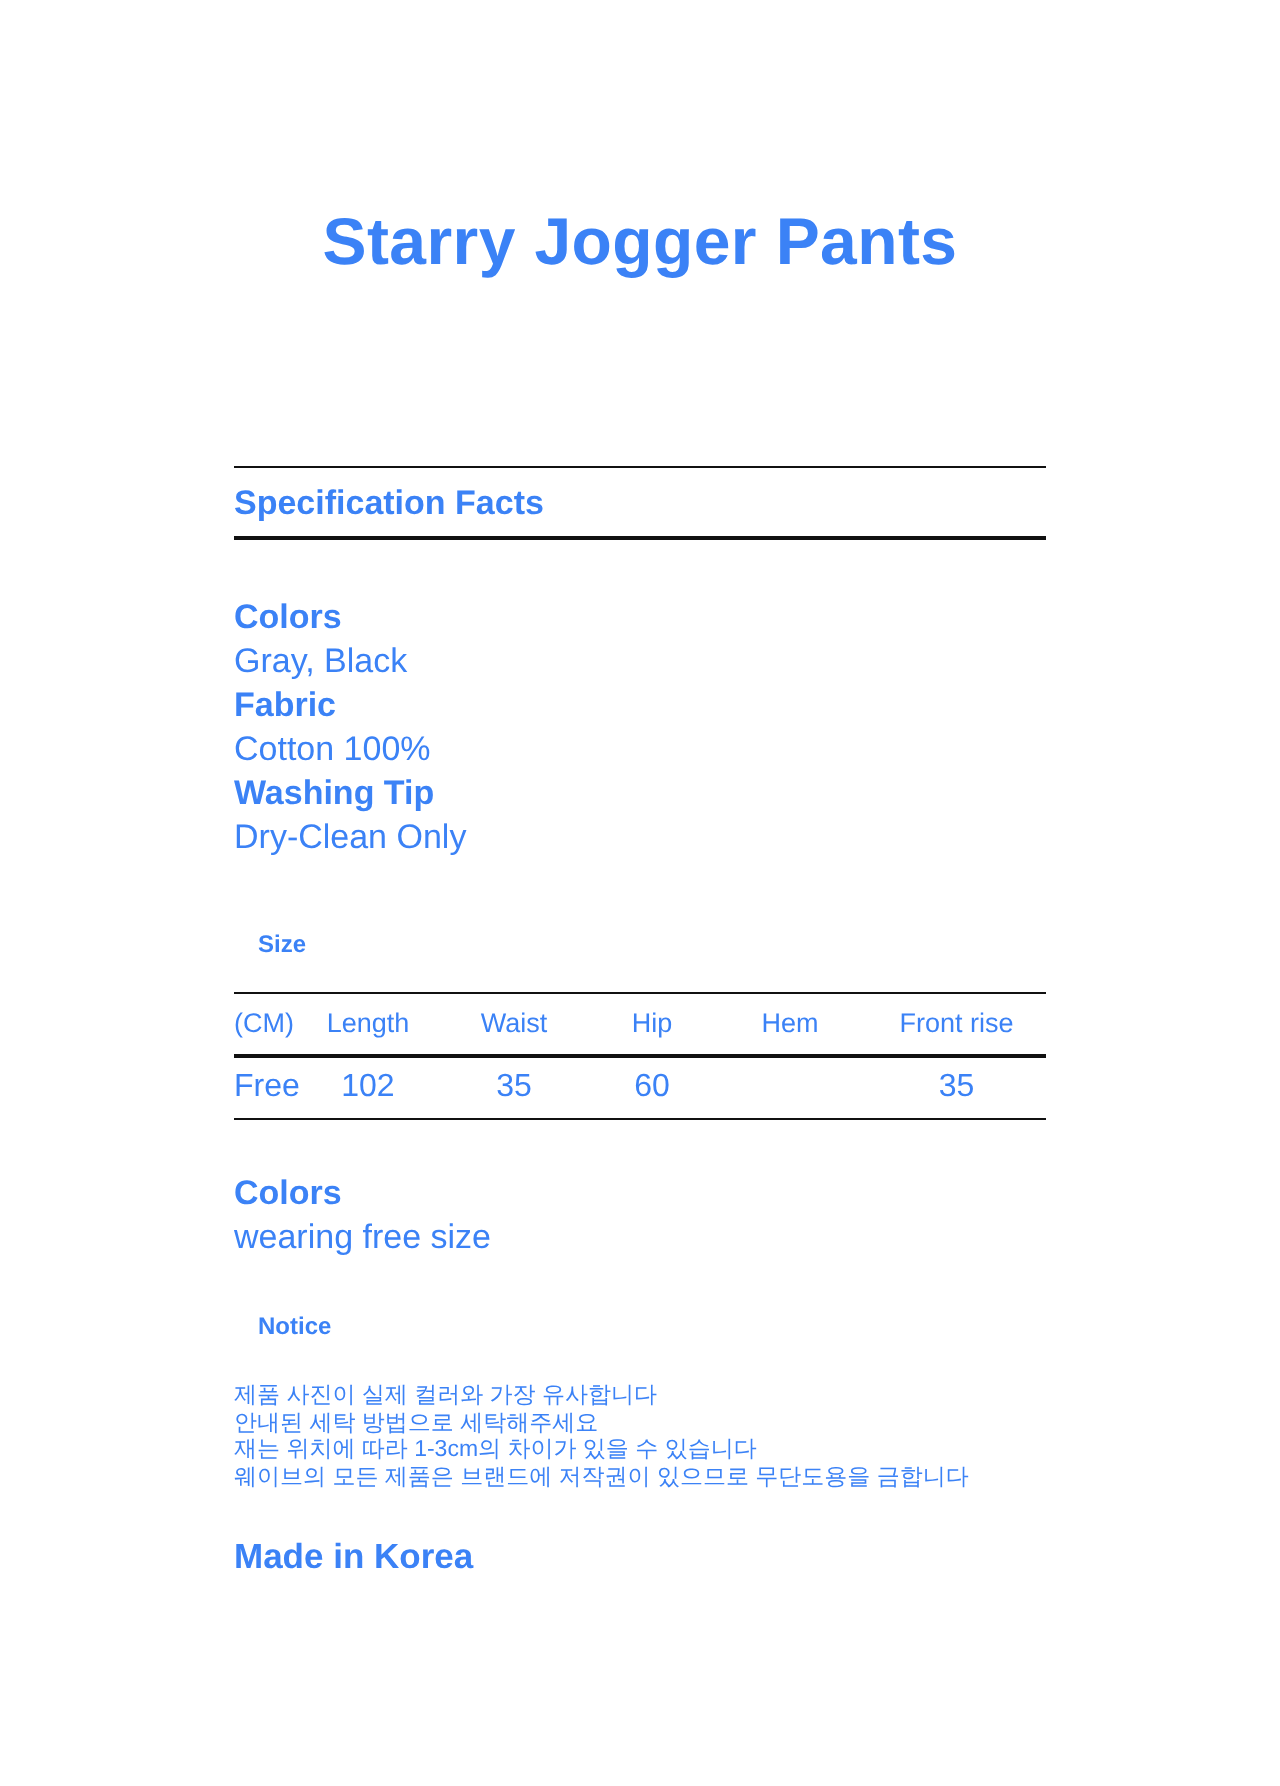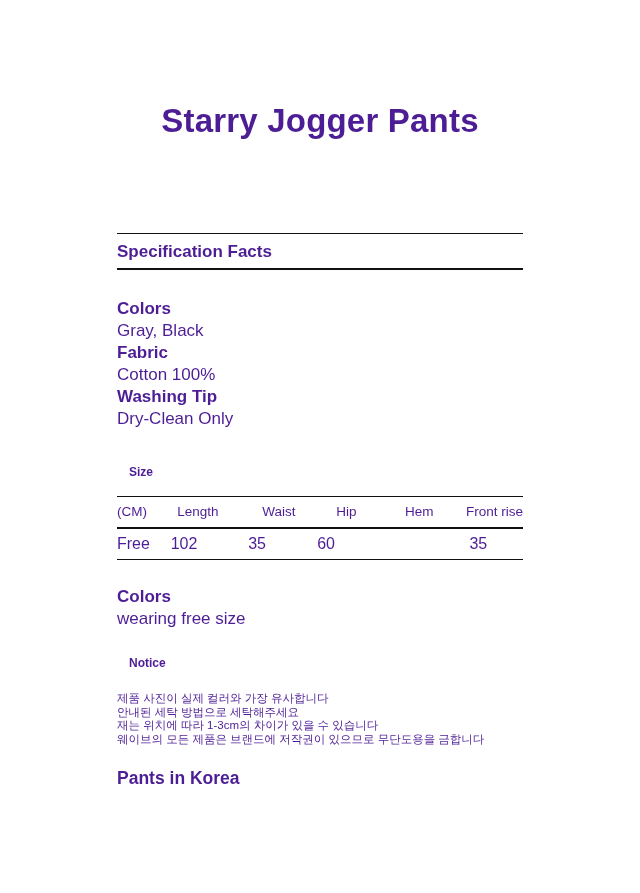--- a/index.html
+++ b/index.html
@@ -3,21 +3,21 @@
 <meta charset="utf-8">
 <style>
   * { box-sizing: border-box; }
   html, body { margin: 0; padding: 0; background: #ffffff; }
   .page {
     position: relative;
     width: 556px;
     height: 893px;
     margin: 0 auto;
     background: #ffffff;
-    color: #4c1d95;
+    color: #3b82f6;
     font-family: "Liberation Sans", sans-serif;
     padding: 0 75px;
     overflow: hidden;
   }
   .title {
     margin: 0;
     padding-top: 101px;
     font-size: 33px;
     line-height: 40px;
     font-weight: 700;
@@ -63,21 +63,21 @@
   .size-table col.c1 { width: 8%; }
   .size-table col.c2 { width: 17%; }
   .size-table col.c3 { width: 19%; }
   .size-table col.c4 { width: 15%; }
   .size-table col.c5 { width: 19%; }
   .size-table col.c6 { width: 22%; }
   .size-table th {
     font-size: 13.5px;
     line-height: 16px;
     font-weight: 400;
-    text-align: right;
+    text-align: center;
     padding: 7px 0;
     border-bottom: 2px solid #111111;
   }
   .size-table td {
     font-size: 16px;
     line-height: 16px;
     font-weight: 400;
     text-align: center;
     padding: 7px 0;
   }
@@ -164,15 +164,15 @@
 
   <h2 class="notice-heading">Notice</h2>
 
   <div class="notice-lines">
     <p>제품 사진이 실제 컬러와 가장 유사합니다</p>
     <p>안내된 세탁 방법으로 세탁해주세요</p>
     <p>재는 위치에 따라 1-3cm의 차이가 있을 수 있습니다</p>
     <p>웨이브의 모든 제품은 브랜드에 저작권이 있으므로 무단도용을 금합니다</p>
   </div>
 
-  <p class="made-in">Pants in Korea</p>
+  <p class="made-in">Made in Korea</p>
 
 </div>
 
 </body></html>

